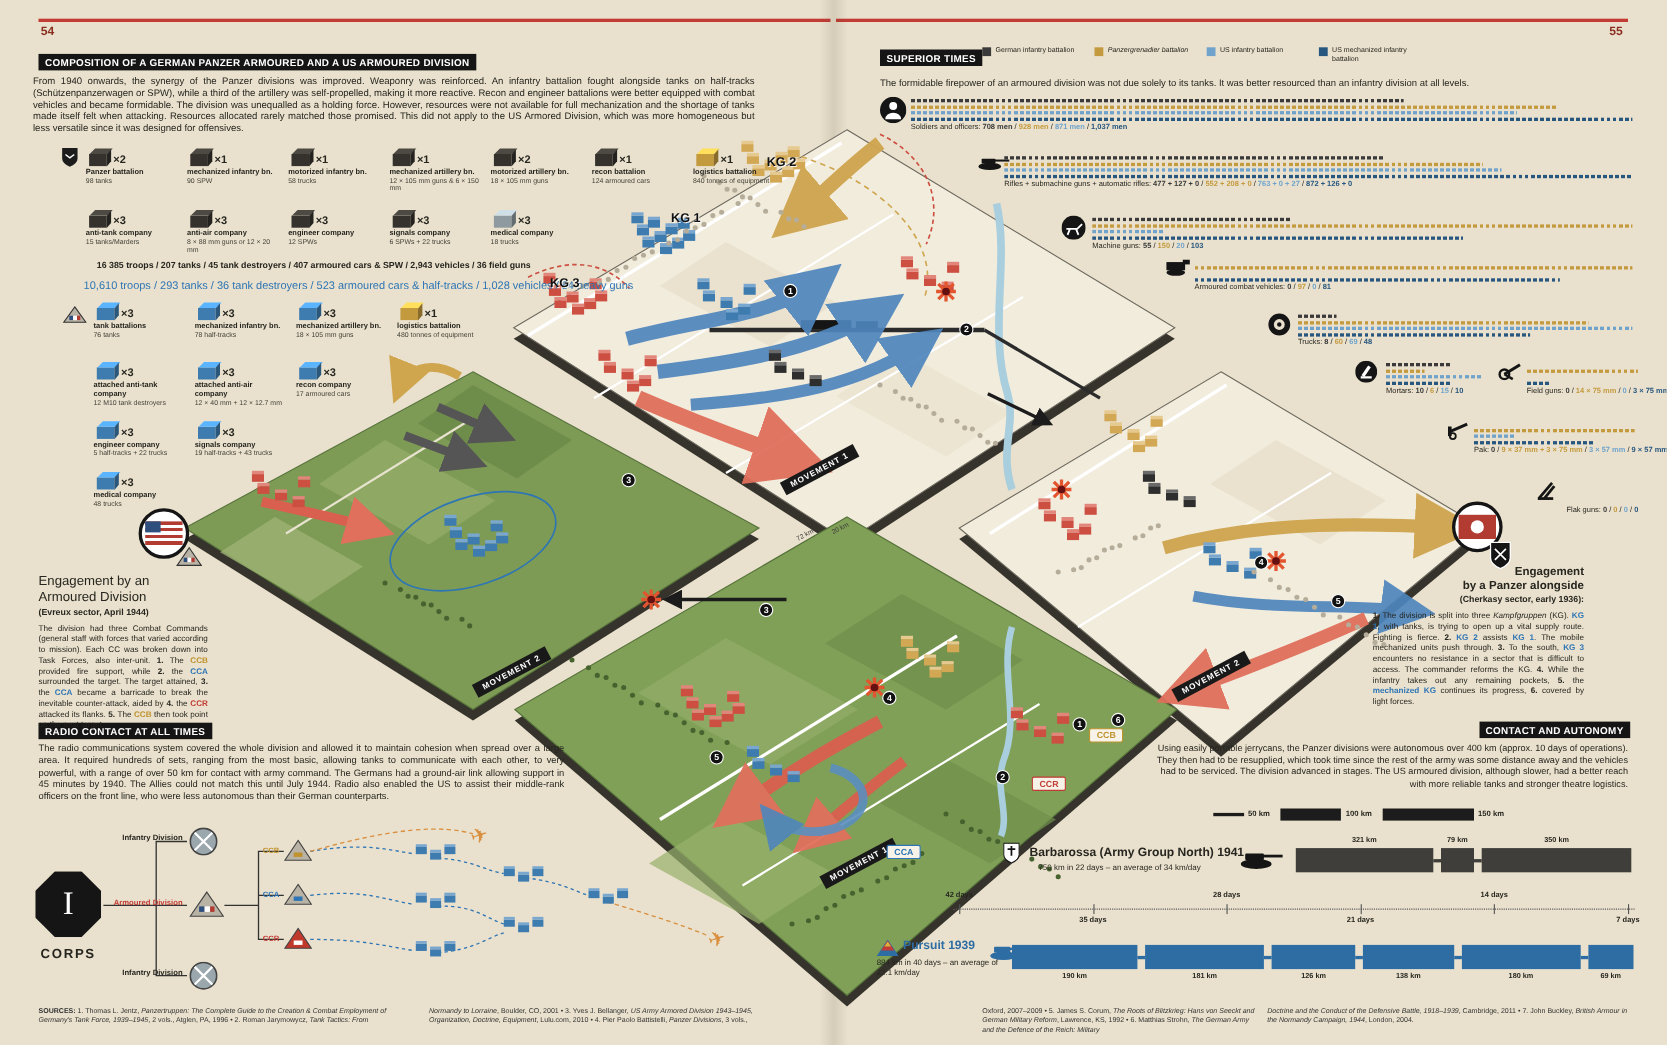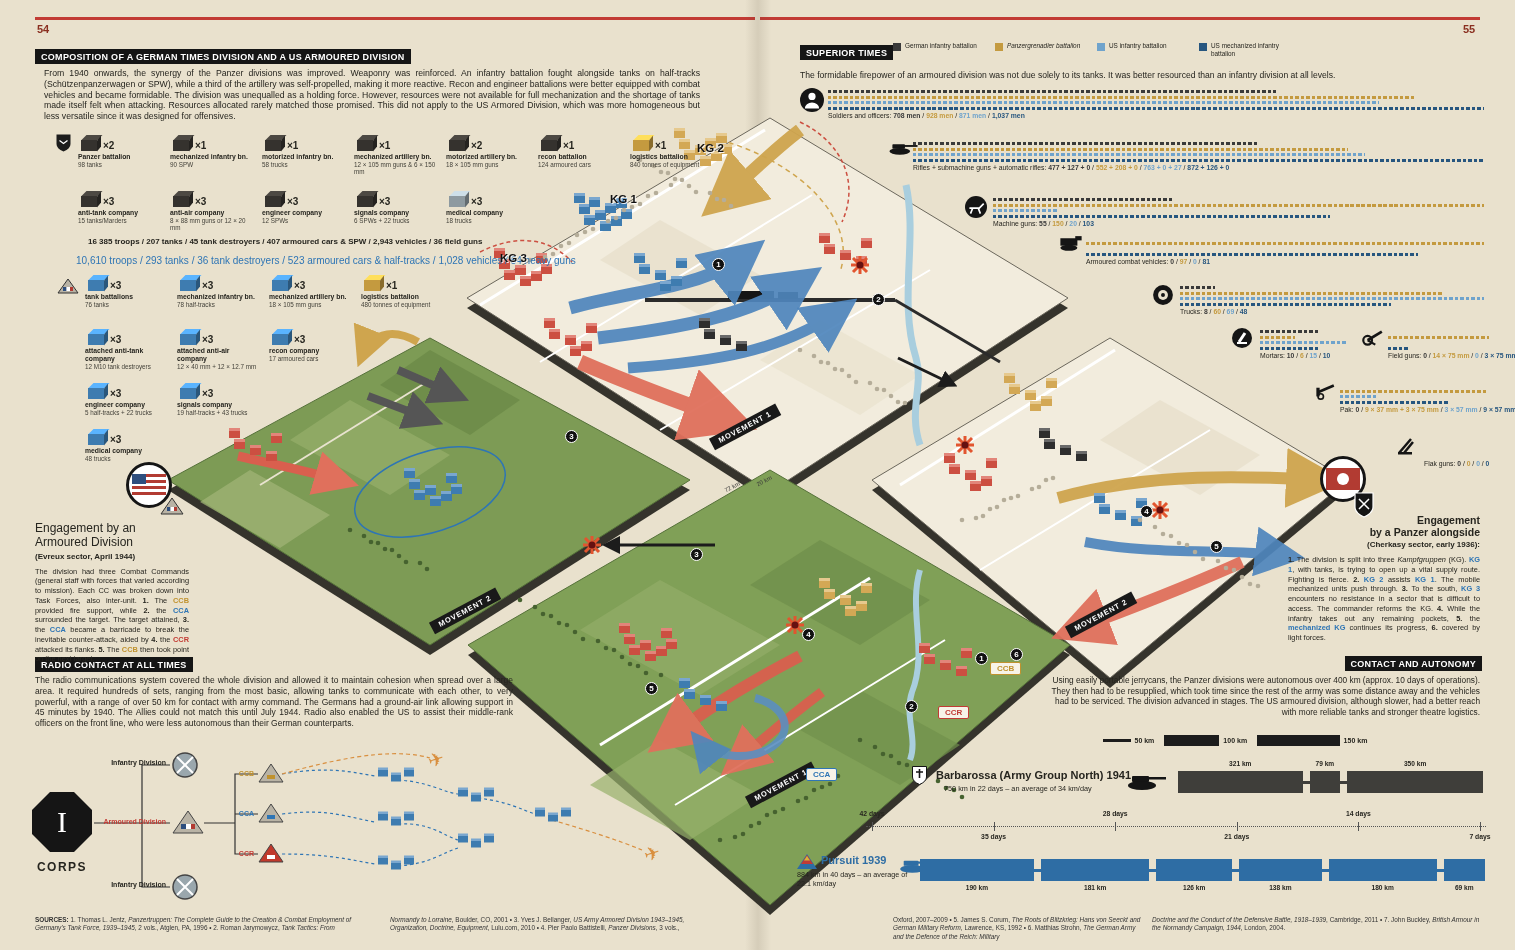--- a/index.html
+++ b/index.html
@@ -19,21 +19,21 @@
 .ccbox.gold{color:#c0922e;border-color:#c0922e}.ccbox.red{color:#c23b34;border-color:#c23b34}.ccbox.blue{color:#2e75b5;border-color:#2e75b5}
 .dist{position:absolute;font-size:6px;color:#3a3a3a;transform:rotate(-28deg);white-space:nowrap}
 .num{position:absolute;width:13px;height:13px;border-radius:50%;background:#111;color:#fff;font-size:8px;font-weight:bold;display:flex;align-items:center;justify-content:center;border:1px solid #fff}
 .flagc{position:absolute;width:46px;height:46px;border-radius:50%;background:#fff;border:3px solid #151515;overflow:hidden;display:flex;align-items:center;justify-content:center;z-index:5}
 .usflag{width:34px;height:22px;background:repeating-linear-gradient(180deg,#b23b32 0 3px,#fff 3px 6px);position:relative}
 .usflag .canton{position:absolute;left:0;top:0;width:14px;height:10px;background:#2e4e7e}
 .deflag{width:34px;height:22px;background:#b23b32;position:relative}
 .deflag .disc{position:absolute;left:11px;top:5px;width:12px;height:12px;border-radius:50%;background:#fff}
 .badge{position:absolute;z-index:6}
 #comp-title{left:35px;top:49px}
-#comp-body{position:absolute;left:44px;top:68px;width:656px;font-size:8.7px;line-height:1.24;text-align:justify;z-index:2}
+#comp-body{position:absolute;left:30px;top:68px;width:656px;font-size:8.7px;line-height:1.24;text-align:justify;z-index:2}
 .unit-row{position:absolute;display:flex;z-index:2}
 .unit{flex:0 0 92px;padding-right:8px}
 .u-head{display:flex;align-items:flex-end;gap:6px;height:18px}
 .cube{position:relative;display:inline-block;width:16px;height:11px;margin-left:3px}
 .cube::before{content:"";position:absolute;left:3px;top:-5px;width:16px;height:5px;background:inherit;filter:brightness(1.45);transform:skewX(-45deg)}
 .cube::after{content:"";position:absolute;right:-4px;top:-2.5px;width:4px;height:11px;background:inherit;filter:brightness(.7);transform:skewY(-50deg)}
 .t-de{background:#35322e}.t-tan{background:#c49a3f}.t-us{background:#3e7cb0}.t-gray{background:#8e9aa0}
 .mult{font-weight:bold;font-size:10px}
 .u-name{font-weight:bold;font-size:6.8px;margin-top:2px;line-height:1.15}
 .u-detail{font-size:6.3px;color:#44423a;line-height:1.15}
@@ -66,21 +66,21 @@
 .lg-sw{width:8px;height:8px;margin-top:1px;flex:0 0 8px}
 .lg-lb{font-size:6.4px;line-height:1.2}
 #sp-body{position:absolute;left:800px;top:70px;width:692px;font-size:8.6px;z-index:2}
 #sp-stats{position:absolute;left:800px;top:88px;width:692px;height:392px;z-index:2}
 .stat{position:absolute}
 .s-icon{position:absolute;left:0;top:0}
 .s-bars{margin-left:28px;padding-top:2px}
 .bar{height:3.2px;margin-bottom:2.4px}
 .s-label{margin-left:28px;font-size:6.8px;margin-top:2px;white-space:nowrap}
 .s-label .s-name{color:#26251f}
-#eng-pz{position:absolute;left:1288px;top:514px;width:192px;text-align:right;z-index:2}
+#eng-pz{position:absolute;left:1248px;top:514px;width:192px;text-align:right;z-index:2}
 #eng-pz h3{font-size:10.5px;font-weight:bold;line-height:1.15}
 #eng-pz h4{font-size:8px;font-weight:bold;margin:2px 0 6px}
 #eng-pz p{font-size:7.4px;line-height:1.32;text-align:justify}
 #mob-title{right:33px;top:656px;left:auto}
 #mob-body{position:absolute;left:1042px;top:675px;width:438px;font-size:8.3px;line-height:1.27;text-align:right;z-index:2}
 #scalebars{position:absolute;left:1103px;top:735px;display:flex;align-items:center;gap:10px;z-index:2}
 .sb-item{display:flex;align-items:center;gap:4px}
 .sb{background:#1c1c1c}
 .sb-lb{font-size:7px;font-weight:bold}
 #barb{position:absolute;left:898px;top:755px;width:592px;height:52px;z-index:2}
@@ -576,21 +576,21 @@
   <path d="M1,1 H19 V15 Q19,21 10,25 Q1,21 1,15 Z" fill="#151515" stroke="#fff" stroke-width="1.2"></path>
   <path d="M5,7 L15,17 M15,7 L5,17" stroke="#fff" stroke-width="1.5"></path>
 </svg>
 
 <div class="rule" id="rule-l"></div>
 <div class="rule" id="rule-r"></div>
 <div class="pagenum" id="pn-l">54</div>
 <div class="pagenum" id="pn-r">55</div>
 <div id="gutter"></div>
 
-<div class="titlebar" id="comp-title">COMPOSITION OF A GERMAN TIMES DIVISION AND A US ARMOURED DIVISION</div>
+<div class="titlebar" id="comp-title">COMPOSITION OF A GERMAN PANZER ARMOURED AND A US ARMOURED DIVISION</div>
 <p id="comp-body">From 1940 onwards, the synergy of the Panzer divisions was improved. Weaponry was reinforced. An infantry battalion fought alongside tanks on half-tracks (Schützenpanzerwagen or SPW), while a third of the artillery was self-propelled, making it more reactive. Recon and engineer battalions were better equipped with combat vehicles and became formidable. The division was unequalled as a holding force. However, resources were not available for full mechanization and the shortage of tanks made itself felt when attacking. Resources allocated rarely matched those promised. This did not apply to the US Armored Division, which was more homogeneous but less versatile since it was designed for offensives.</p>
 
 <svg id="g-insignia" width="15" height="18">
   <path d="M0.5,0.5 H14.5 V10 Q14.5,14.5 7.5,17.5 Q0.5,14.5 0.5,10 Z" fill="#1c1c1c"></path>
   <path d="M3.5,6.5 L7.5,9.5 L11.5,6.5" stroke="#fff" stroke-width="1.3" fill="none"></path>
 </svg>
 <div class="unit-row" id="g-row1" style="left:78px;top:133px">
     <div class="unit">
       <div class="u-head">
         <span class="cube t-de"></span>

